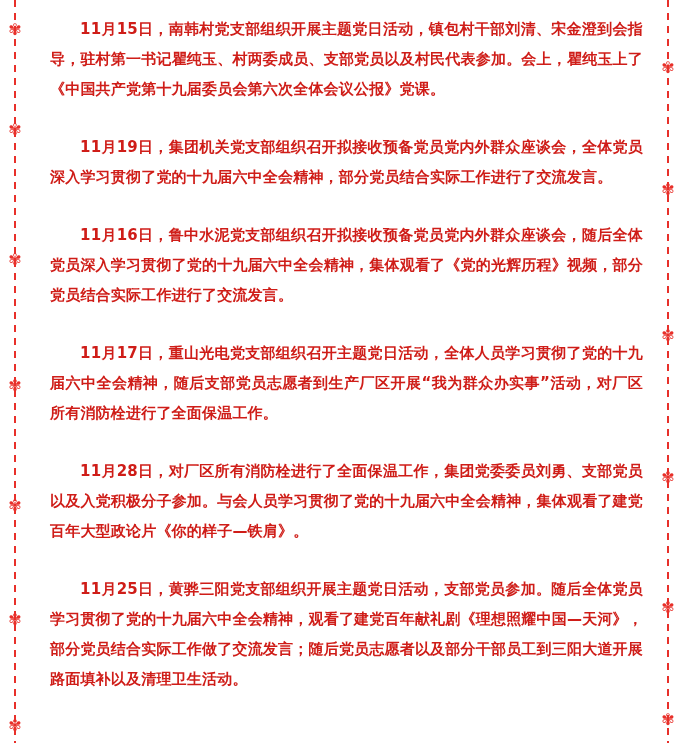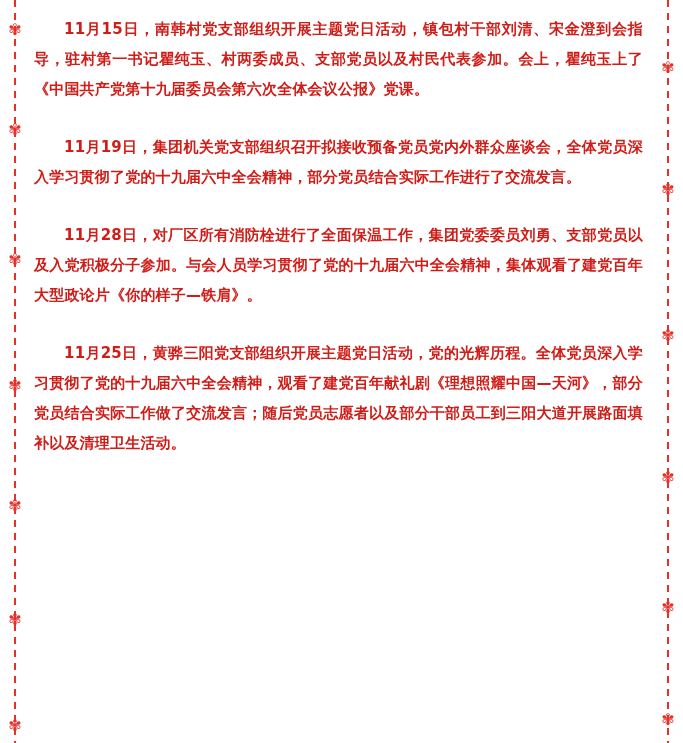--- a/index.html
+++ b/index.html
@@ -32,21 +32,21 @@
       #e8302a 7px,
       rgba(255,255,255,0) 7px,
       rgba(255,255,255,0) 13px
     );
   }
   .rail-left { left: 14px; }
   .rail-right { right: 14px; }
 
   .blocks {
     position: relative;
-    padding: 0 0 0 0;
+    padding: 0 0 0 16px;
   }
   .block {
     position: relative;
     padding: 14px 40px 14px 34px;
     min-height: 0;
   }
   .block-text {
     font-size: 15px;
     line-height: 30px;
     color: #cf1d18;
@@ -95,24 +95,30 @@
   <div class="blocks">
 
     <div class="block">
       <div class="block-text">11月15日，南韩村党支部组织开展主题党日活动，镇包村干部刘清、宋金澄到会指导，驻村第一书记瞿纯玉、村两委成员、支部党员以及村民代表参加。会上，瞿纯玉上了《中国共产党第十九届委员会第六次全体会议公报》党课。</div>
     </div>
 
     <div class="block">
       <div class="block-text">11月19日，集团机关党支部组织召开拟接收预备党员党内外群众座谈会，全体党员深入学习贯彻了党的十九届六中全会精神，部分党员结合实际工作进行了交流发言。</div>
     </div>
 
+    <div class="block">
+      <div class="block-text">11月16日，鲁中水泥党支部组织召开拟接收预备党员党内外群众座谈会，随后全体党员深入学习贯彻了党的十九届六中全会精神，集体观看了《党的光辉历程》视频，部分党员结合实际工作进行了交流发言。</div>
+    </div>
 
+    <div class="block">
+      <div class="block-text">11月17日，重山光电党支部组织召开主题党日活动，全体人员学习贯彻了党的十九届六中全会精神，随后支部党员志愿者到生产厂区开展“我为群众办实事”活动，对厂区所有消防栓进行了全面保温工作。</div>
+    </div>
 
     <div class="block">
       <div class="block-text">11月28日，对厂区所有消防栓进行了全面保温工作，集团党委委员刘勇、支部党员以及入党积极分子参加。与会人员学习贯彻了党的十九届六中全会精神，集体观看了建党百年大型政论片《你的样子—铁肩》。</div>
     </div>
 
     <div class="block">
-      <div class="block-text">11月25日，黄骅三阳党支部组织开展主题党日活动，党的光辉历程。全体党员深入学习贯彻了党的十九届六中全会精神，观看了建党百年献礼剧《理想照耀中国—天河》，部分党员结合实际工作做了交流发言；随后党员志愿者以及部分干部员工到三阳大道开展路面填补以及清理卫生活动。</div>
+      <div class="block-text">11月25日，黄骅三阳党支部组织开展主题党日活动，支部党员参加。随后全体党员学习贯彻了党的十九届六中全会精神，观看了建党百年献礼剧《理想照耀中国—天河》，部分党员结合实际工作做了交流发言；随后党员志愿者以及部分干部员工到三阳大道开展路面填补以及清理卫生活动。</div>
     </div>
 
   </div>
 </div>
 
 </body></html>

